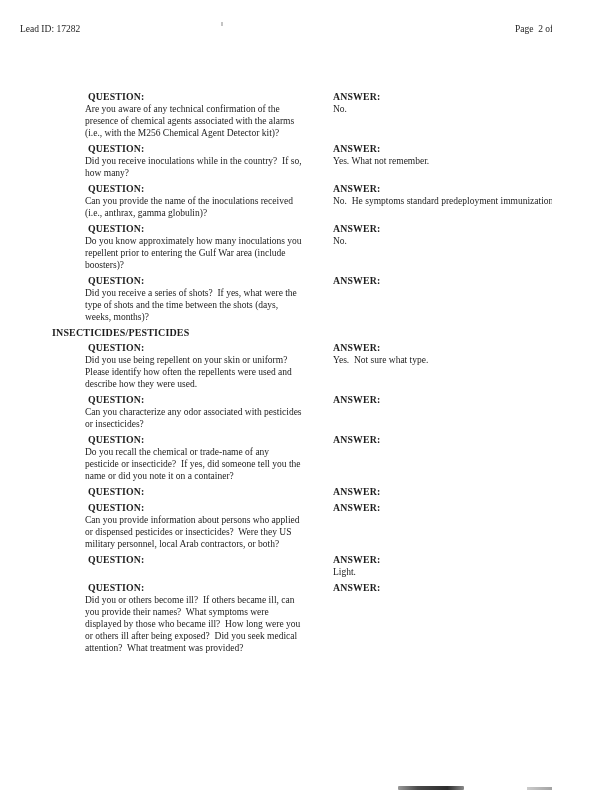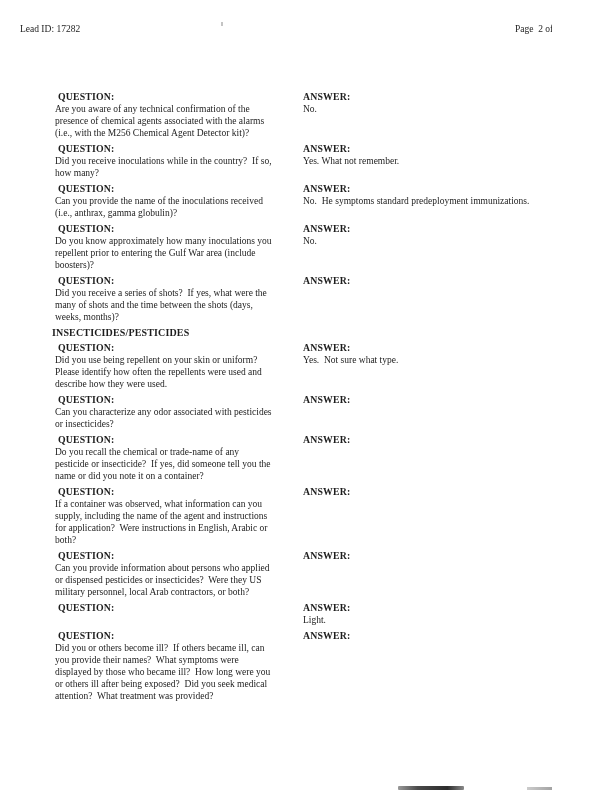--- a/index.html
+++ b/index.html
@@ -29,20 +29,21 @@
     left: 55px;
     top: 91px;
     width: 546px;
     font-size: 9.5px;
     line-height: 12px;
   }
   .qa {
     display: grid;
     grid-template-columns: 248px 1fr;
     margin-bottom: 4px;
+    margin-left: 30px;
   }
   .label {
     font-weight: bold;
     font-size: 9.8px;
     letter-spacing: 0.15px;
   }
   .q-label { padding-left: 3px; }
   .q-text, .a-text {
     white-space: pre-wrap;
     color: #222222;
@@ -144,21 +145,21 @@
     </div>
     <div>
       <div class="label a-label">ANSWER:</div>
       <div class="a-text">No.</div>
     </div>
   </div>
       <div class="qa">
     <div>
       <div class="label q-label">QUESTION:</div>
       <div class="q-text">Did you receive a series of shots?  If yes, what were the
-many of shots and the time between the shots (days,
+type of shots and the time between the shots (days,
 weeks, months)?</div>
     </div>
     <div>
       <div class="label a-label">ANSWER:</div>
       <div class="a-text"></div>
     </div>
   </div>
       <div class="section-heading">INSECTICIDES/PESTICIDES</div>
       <div class="qa">
     <div>
@@ -191,24 +192,20 @@
 name or did you note it on a container?</div>
     </div>
     <div>
       <div class="label a-label">ANSWER:</div>
       <div class="a-text"></div>
     </div>
   </div>
       <div class="qa">
     <div>
       <div class="label q-label">QUESTION:</div>
-      <div class="q-text">If a container was observed, what information can you
-supply, including the name of the agent and instructions
-for application?  Were instructions in English, Arabic or
-both?</div>
     </div>
     <div>
       <div class="label a-label">ANSWER:</div>
       <div class="a-text"></div>
     </div>
   </div>
       <div class="qa">
     <div>
       <div class="label q-label">QUESTION:</div>
       <div class="q-text">Can you provide information about persons who applied

